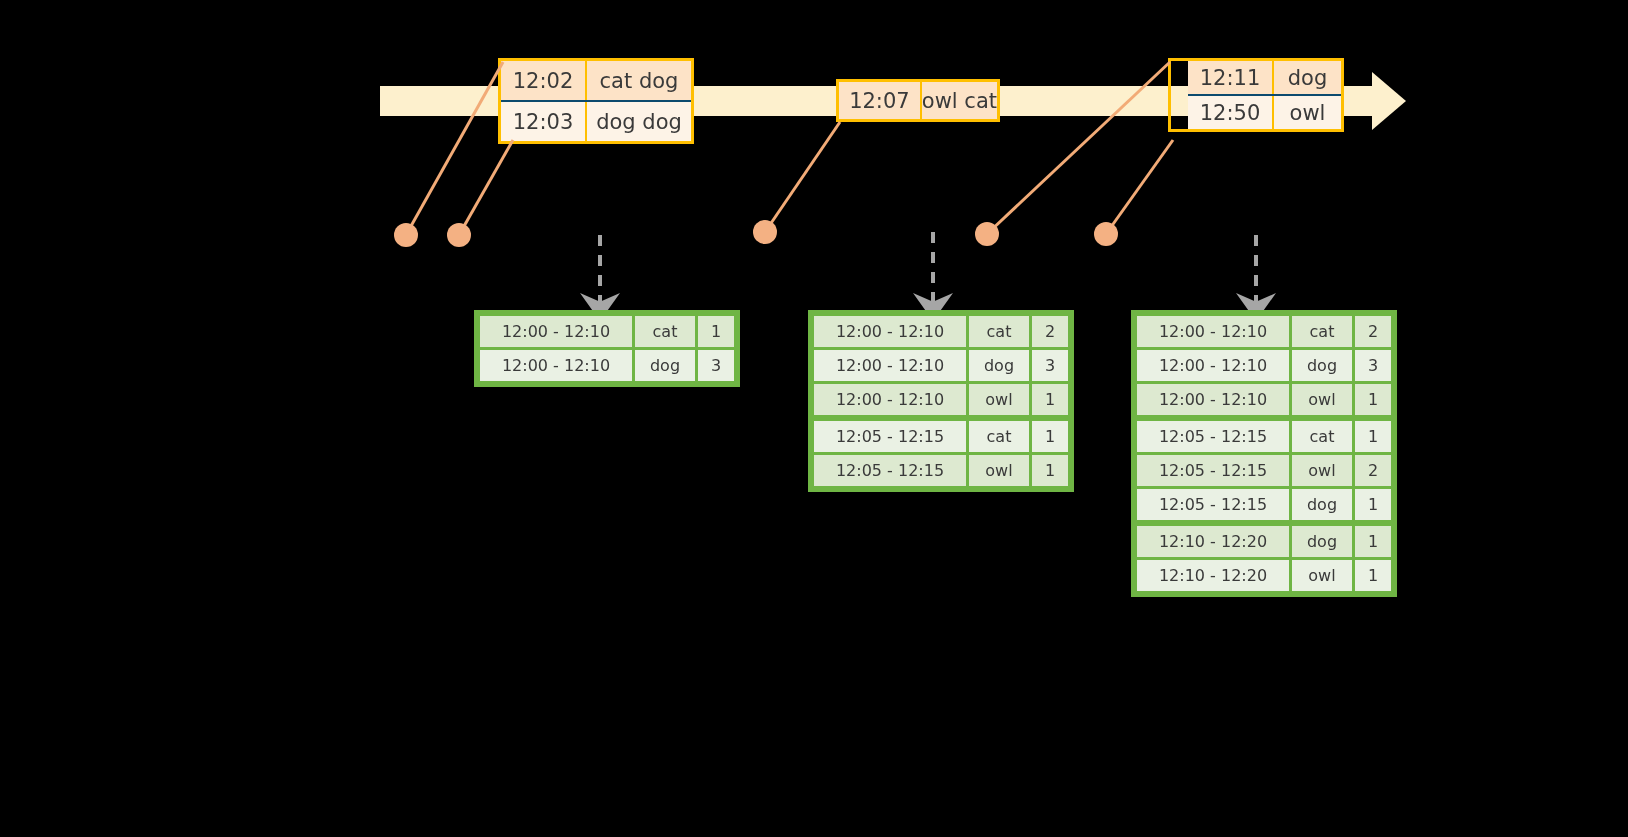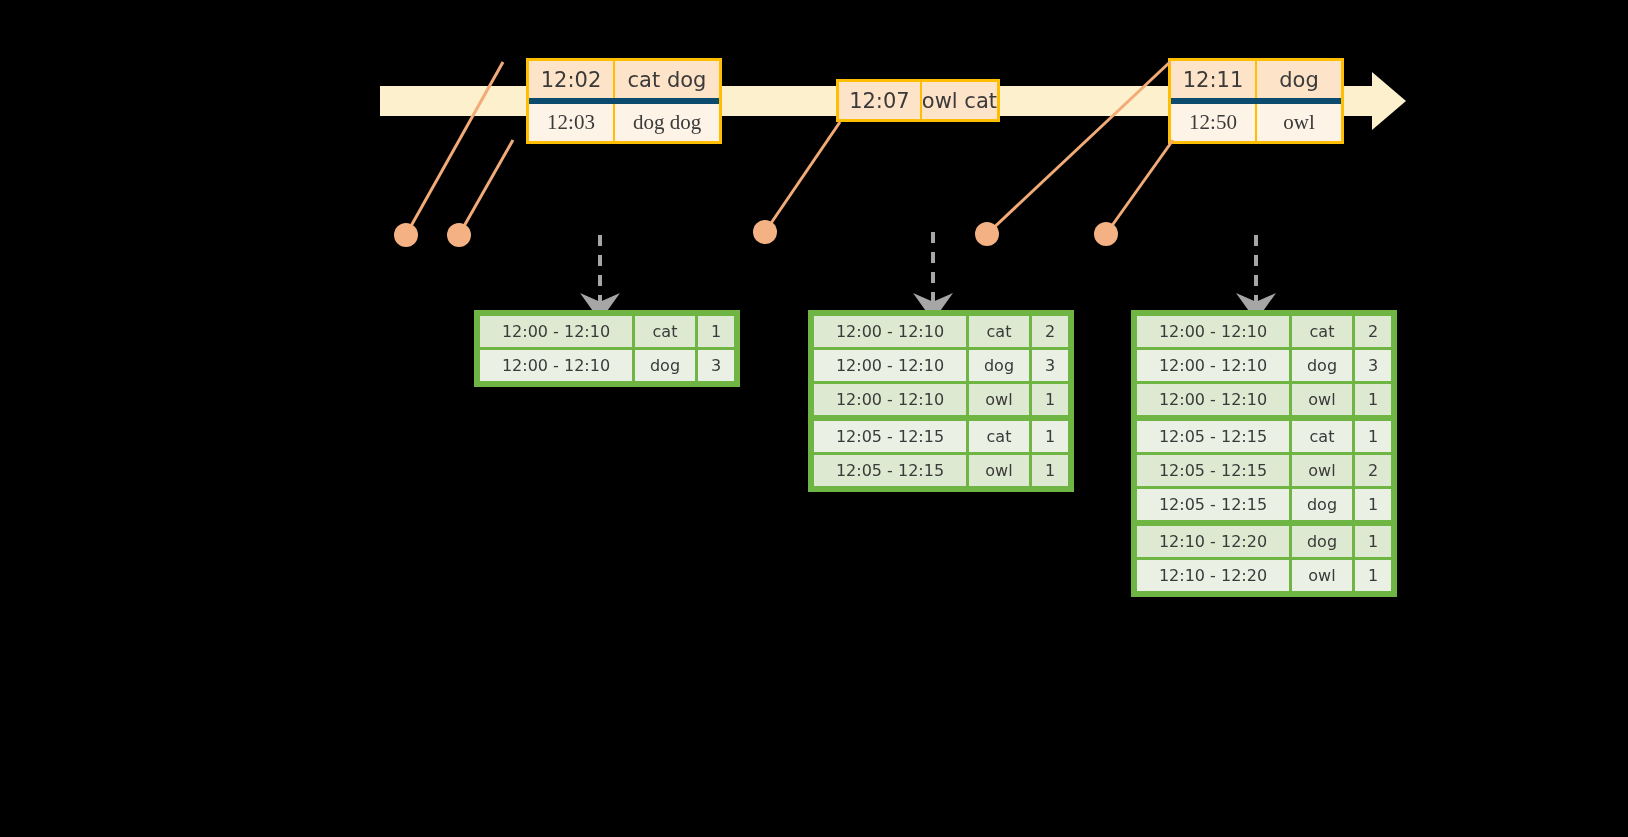--- a/index.html
+++ b/index.html
@@ -24,33 +24,33 @@
   
   .evt{
     position:absolute;
     border:3px solid #ffbf00;
     box-sizing:border-box;
     display:flex;flex-direction:column;
   }
   .evt-row{
     display:flex;flex:1 1 0;
   }
-  .evt-row + .evt-row{border-top:6px solid #0c4a6e;font-family:Liberation Serif, serif;}
+  .evt-row + .evt-row{border-top:2px solid #0c4a6e;}
   .evt-row.shade-a{background:#fde3c7;}
   .evt-row.shade-b{background:#fdf3e7;}
   .evt-time,.evt-words{
     display:flex;align-items:center;justify-content:center;
     color:#3a3a3a;font-size:21px;white-space:nowrap;
   }
   .evt-time{width:84px;}
   .evt-words{flex:1;border-left:2px solid #ffbf00;}
 
-  #evt-a{left:526px;top:58px;width:196px;height:86px;text-align:right;}
+  #evt-a{left:498px;top:58px;width:196px;height:86px;text-align:right;}
   #evt-b{left:836px;top:79px;width:164px;height:43px;}
-  #evt-c{left:1168px;top:58px;width:176px;height:86px;}
+  #evt-c{left:1168px;top:58px;width:176px;height:74px;padding-left:17px;}
 
   
   svg.links{position:absolute;left:0;top:0;width:1628px;height:837px;overflow:visible;}
 
   
   .rtable{
     position:absolute;
     border:3px solid #6fb544;
     box-sizing:border-box;
     background:#6fb544;

